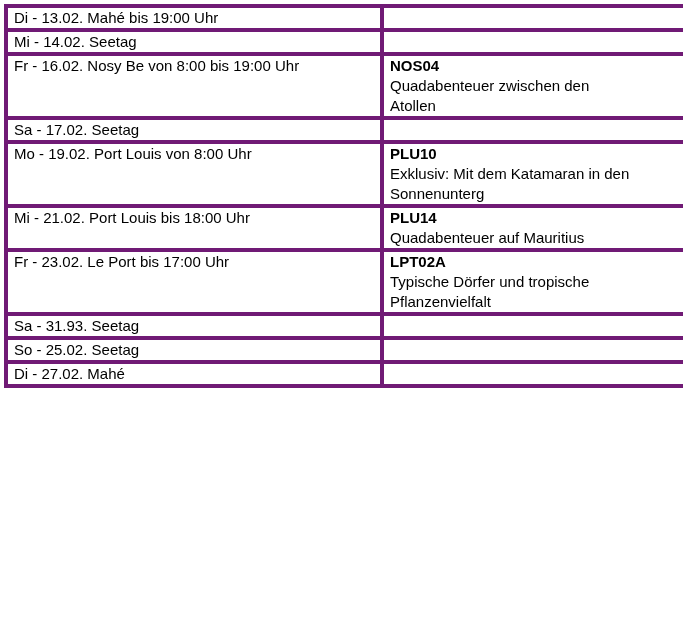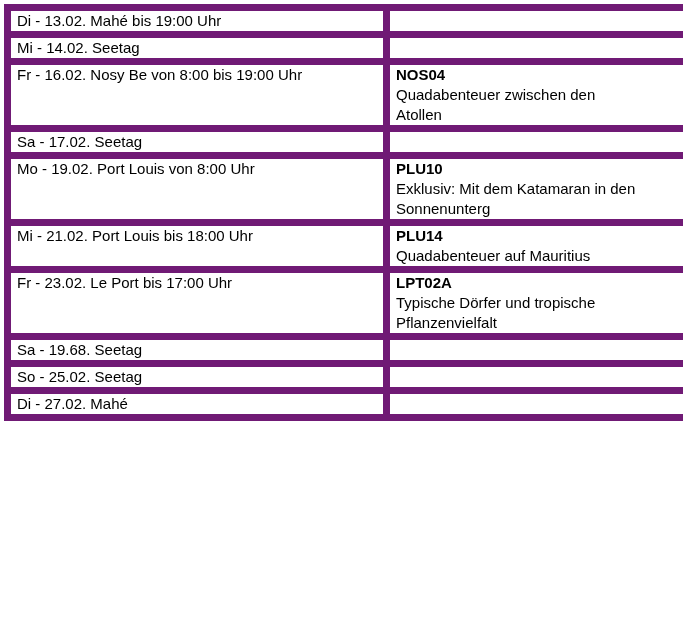--- a/index.html
+++ b/index.html
@@ -23,21 +23,21 @@
       top: 4px;
       width: 672px;
       border-collapse: collapse;
       table-layout: fixed;
       border: 2px solid #000000;
       font-size: 15px;
       line-height: 20px;
       color: #000000;
     }
     table.itinerary td {
-      border: 7px solid #701a75;
+      border: 4px solid #701a75;
       vertical-align: top;
       padding: 0 4px 0 6px;
       overflow: hidden;
     }
     td.col-schedule { width: 362px; }
     td.col-excursion { width: 292px; }
     .wrap { white-space: pre-line; }
     .code {
       display: block;
       font-weight: bold;
@@ -100,21 +100,21 @@
       </tr>
       <tr>
         <td class="col-schedule wrap">Fr - 23.02. Le Port bis 17:00 Uhr</td>
         <td class="col-excursion">
           <span class="code">LPT02A</span>
           <span class="desc">Typische Dörfer und tropische
 Pflanzenvielfalt</span>
         </td>
       </tr>
       <tr>
-        <td class="col-schedule wrap">Sa - 19.68. Seetag</td>
+        <td class="col-schedule wrap">Sa - 31.93. Seetag</td>
         <td class="col-excursion">
           <span class="code"></span>
           <span class="desc"></span>
         </td>
       </tr>
       <tr>
         <td class="col-schedule wrap">So - 25.02. Seetag</td>
         <td class="col-excursion">
           <span class="code"></span>
           <span class="desc"></span>

